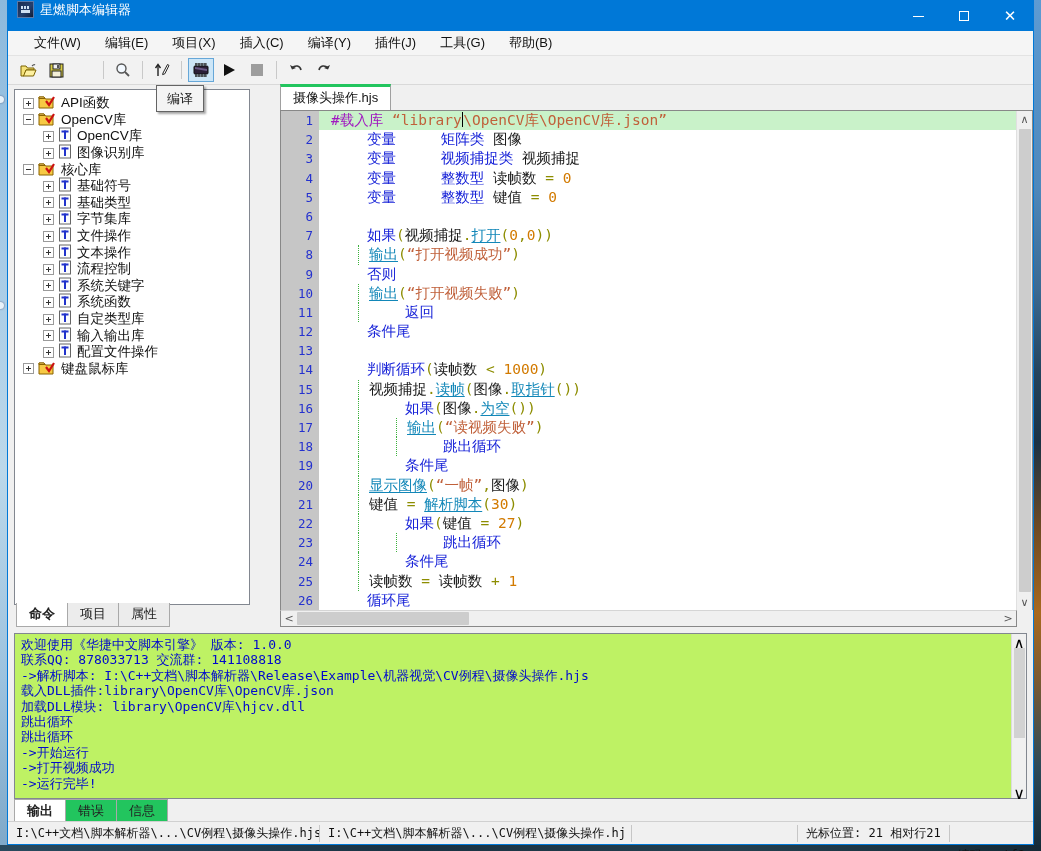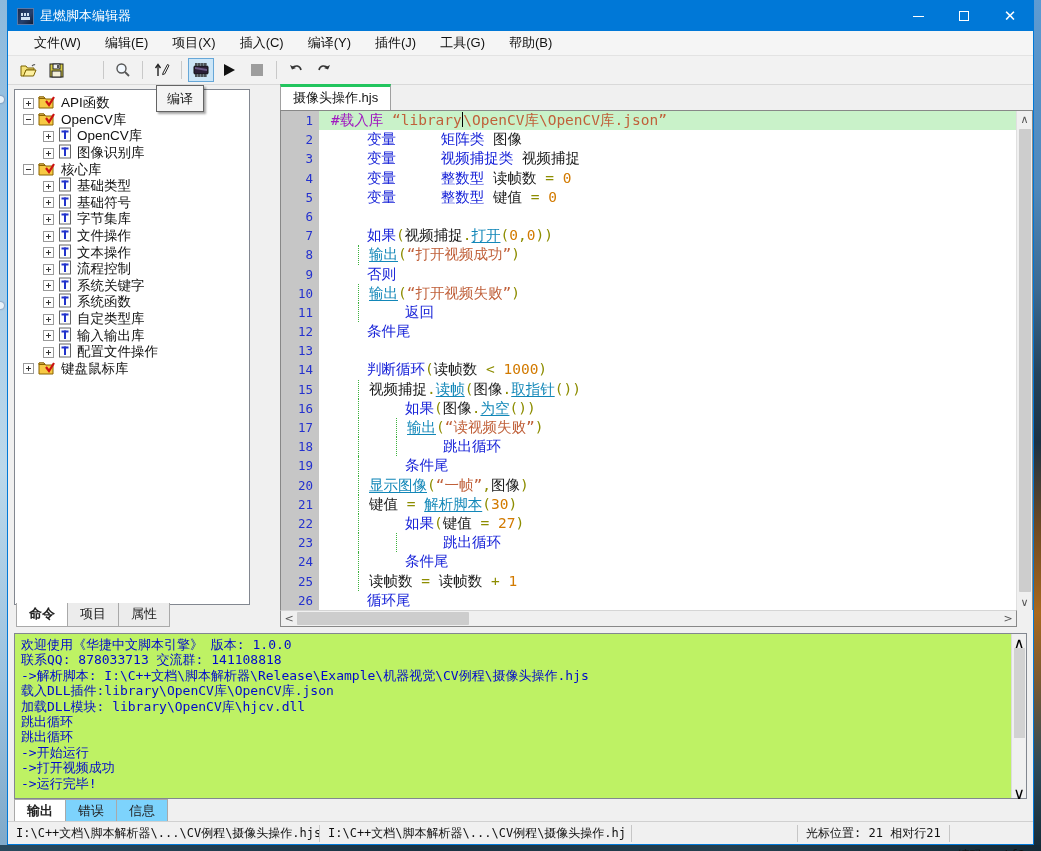--- a/index.html
+++ b/index.html
@@ -12,21 +12,21 @@
   .desk-left .dot { position:absolute; left:-3px; width:7px; height:7px; border-radius:50%; background:#e8f2fa; box-shadow:0 0 2px #557; }
   .desk-right { position:absolute; right:0; top:0; width:7px; height:851px;
     background:linear-gradient(180deg,#5d9bd3 0%,#4f88bb 22%,#3c6a92 34%,#24435c 44%,#1c3244 52%,#6e4a24 62%,#a8691f 72%,#7a5a32 80%,#2e4a58 90%,#142b38 100%); }
   .desk-bottom { position:absolute; left:0; bottom:0; width:1041px; height:6px;
     background:linear-gradient(90deg,#2a4a5e 0%,#1a3242 40%,#25404f 70%,#152a36 100%); }
 
   
   .window { position:absolute; left:7px; top:0; width:1027px; height:845px;
     border:1px solid #0078d7; background:#f0f0f0; display:flex; flex-direction:column; }
 
-  .titlebar { height:30px; background:#0078d7; display:flex; align-items:center; flex:0 0 auto; }
+  .titlebar { height:30px; background:#0078d7; display:flex; align-items:flex-start; flex:0 0 auto; }
   .app-icon { width:17px; height:17px; margin:0 6px 0 9px;
     background:linear-gradient(135deg,#1b2c4e 0%,#25406e 55%,#101d36 100%);
     border:1px solid #5a79a8; position:relative; }
   .app-icon::after { content:""; position:absolute; left:3px; top:4px; width:9px; height:3px;
     background:repeating-linear-gradient(90deg,#cfe0f2 0 2px,transparent 2px 3px); box-shadow:0 4px 0 #cfe0f2; }
   .title-text { color:#ffffff; font-size:13px; }
   .tb-spacer { flex:1; }
   .cap-btn { width:46px; height:30px; display:flex; align-items:center; justify-content:center; color:#fff; }
   .cap-btn .min-glyph { width:11px; height:1px; background:#fff; display:block; }
   .cap-btn .max-glyph { width:10px; height:10px; border:1px solid #fff; display:block; }
@@ -47,21 +47,21 @@
   .sidebar { width:244px; flex:0 0 auto; display:flex; flex-direction:column; padding:4px 2px 0 6px; min-height:0; }
   .treebox { flex:1 1 auto; background:#fff; border:1px solid #828790; overflow:hidden; padding:5px 0 0 4px; }
   .tree-row { display:flex; align-items:center; height:16.6px; font-size:13.5px; color:#111; white-space:nowrap; }
   .expander { width:11px; height:11px; border:1px solid #9a9a9a; background:#fff; position:relative; flex:0 0 auto; margin-right:4px; }
   .expander::before { content:""; position:absolute; left:2px; top:4px; width:5px; height:1px; background:#333; }
   .expander.plus::after { content:""; position:absolute; left:4px; top:2px; width:1px; height:5px; background:#333; }
   .tree-icon { margin-right:5px; flex:0 0 auto; }
   .tree-label { line-height:16px; }
   .side-tabs { height:22px; display:flex; align-items:flex-end; padding-left:2px; flex:0 0 auto; }
   .tab { font-size:13px; padding:2px 12px 3px; border:1px solid #a9a9a9; border-top:none; background:#ececec; color:#222; margin-right:-1px; }
-  .tab.top { border-top:1px solid #a9a9a9; border-bottom:none; background:#7dd3fc; }
+  .tab.top { border-top:1px solid #a9a9a9; border-bottom:none; background:#22c55e; }
   .tab.active { background:#ffffff; font-weight:bold; }
 
   
   .editorpane { flex:1 1 auto; display:flex; flex-direction:column; min-width:0; min-height:0; padding-top:2px; }
   .edit-tabs { height:23px; display:flex; align-items:flex-end; flex:0 0 auto; }
   .edit-tab { font-size:13px; padding:2px 12px 3px; background:#fff; border:1px solid #a0a0a0; border-bottom:none; border-top:3px solid #22c55e; color:#111; }
   .editwrap { flex:1 1 auto; display:flex; border:1px solid #888; border-bottom:none; background:#fff; min-height:0; }
   .codearea { flex:1 1 auto; overflow:hidden; position:relative; font-family:"DejaVu Sans Mono", monospace; }
   .code-row { display:flex; height:19.2px; line-height:19.2px; font-size:14.5px; white-space:pre; }
   .gut { width:38px; flex:0 0 auto; background:#c6c6c6; color:#2431cf; text-align:right; padding-right:6px; font-size:12.5px; }
@@ -289,30 +289,30 @@
               </svg></span>
             <span class="tree-label">核心库</span>
           </div>
           <div class="tree-row" style="padding-left: 24px;">
             <span class="expander plus"></span>
             <span class="tree-icon"><svg width="14" height="15" viewBox="0 0 14 15">
                 <rect x="1.5" y="1" width="11" height="13" fill="#fdfdfd" stroke="#666"></rect>
                 <rect x="3.5" y="3.5" width="7" height="2" fill="#2233cc"></rect>
                 <rect x="6" y="3.5" width="2" height="8.5" fill="#2233cc"></rect>
               </svg></span>
+            <span class="tree-label">基础符号</span>
+          </div>
+          <div class="tree-row" style="padding-left: 24px;">
+            <span class="expander plus"></span>
+            <span class="tree-icon"><svg width="14" height="15" viewBox="0 0 14 15">
+                <rect x="1.5" y="1" width="11" height="13" fill="#fdfdfd" stroke="#666"></rect>
+                <rect x="3.5" y="3.5" width="7" height="2" fill="#2233cc"></rect>
+                <rect x="6" y="3.5" width="2" height="8.5" fill="#2233cc"></rect>
+              </svg></span>
             <span class="tree-label">基础类型</span>
-          </div>
-          <div class="tree-row" style="padding-left: 24px;">
-            <span class="expander plus"></span>
-            <span class="tree-icon"><svg width="14" height="15" viewBox="0 0 14 15">
-                <rect x="1.5" y="1" width="11" height="13" fill="#fdfdfd" stroke="#666"></rect>
-                <rect x="3.5" y="3.5" width="7" height="2" fill="#2233cc"></rect>
-                <rect x="6" y="3.5" width="2" height="8.5" fill="#2233cc"></rect>
-              </svg></span>
-            <span class="tree-label">基础符号</span>
           </div>
           <div class="tree-row" style="padding-left: 24px;">
             <span class="expander plus"></span>
             <span class="tree-icon"><svg width="14" height="15" viewBox="0 0 14 15">
                 <rect x="1.5" y="1" width="11" height="13" fill="#fdfdfd" stroke="#666"></rect>
                 <rect x="3.5" y="3.5" width="7" height="2" fill="#2233cc"></rect>
                 <rect x="6" y="3.5" width="2" height="8.5" fill="#2233cc"></rect>
               </svg></span>
             <span class="tree-label">字节集库</span>
           </div>

